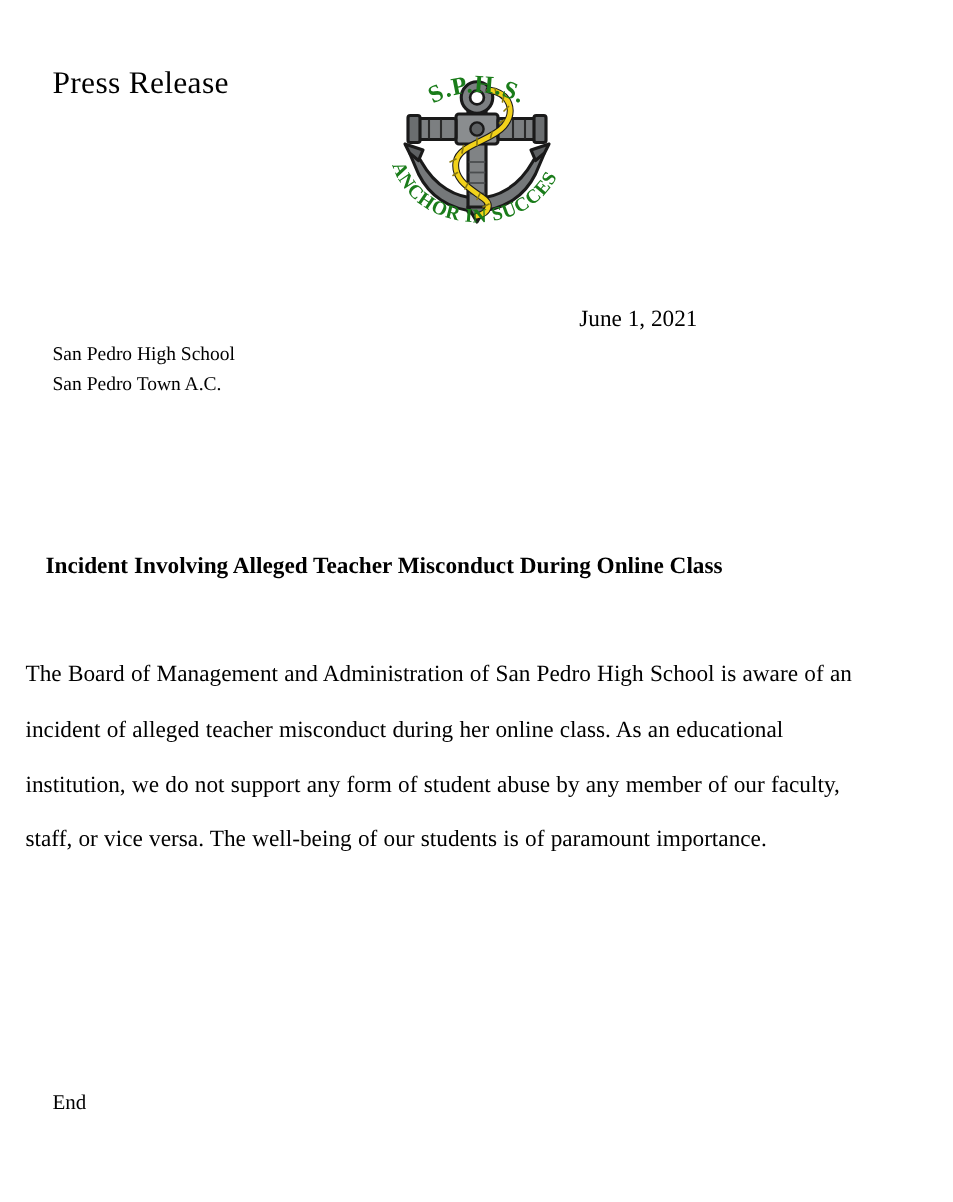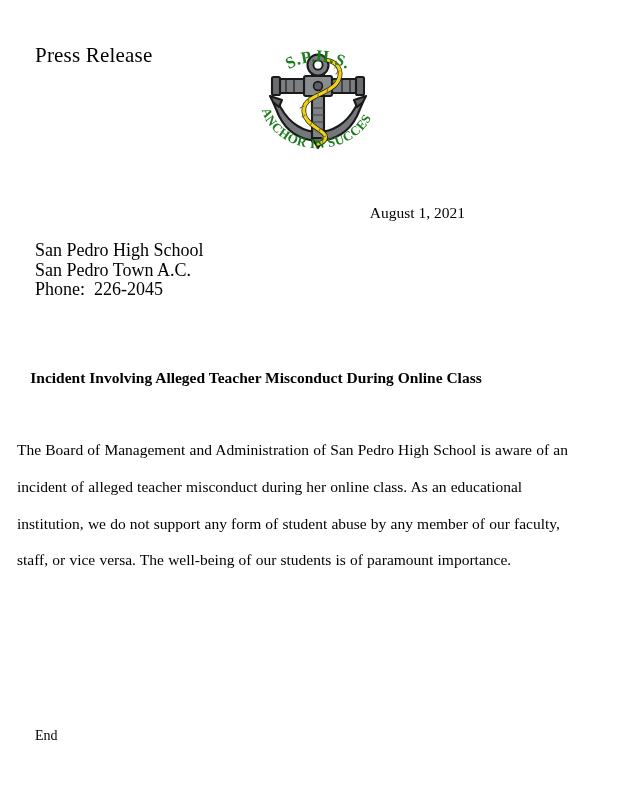--- a/index.html
+++ b/index.html
@@ -57,22 +57,22 @@
     top: 203px;
     font-size: 15.5px;
     line-height: 20px;
     white-space: nowrap;
   }
 
   
   .address-block {
     position: absolute;
     left: 35px;
-    top: 241px;
-    font-size: 18px;
+    top: 226px;
+    font-size: 13px;
     line-height: 19.6px;
   }
   .address-block .addr-line {
     white-space: pre;
   }
 
   
   .headline {
     position: absolute;
     left: 0;
@@ -203,26 +203,25 @@
 
       <text font-family="'Liberation Serif', serif" font-size="16.5" font-weight="bold" fill="#1a7c1a" letter-spacing="0.6">
         <textPath href="#arcTop" startOffset="50%" text-anchor="middle">S.P.H.S.</textPath>
       </text>
       <text font-family="'Liberation Serif', serif" font-size="13" font-weight="bold" fill="#1a7c1a" letter-spacing="0.5">
         <textPath href="#arcBottom" startOffset="50%" text-anchor="middle">ANCHOR IN SUCCESS</textPath>
       </text>
     </svg>
   </div>
 
-  <div class="date-line">August 1, 2021</div>
+  <div class="date-line">June 1, 2021</div>
 
   <div class="address-block">
     <div class="addr-line">San Pedro High School</div>
     <div class="addr-line">San Pedro Town A.C.</div>
-    <div class="addr-line">Phone:  226-2045</div>
   </div>
 
   <div class="headline">Incident Involving Alleged Teacher Misconduct During Online Class</div>
 
   <div class="body-area">
     <p class="body-para">The Board of Management and Administration of San Pedro High School is aware of an incident of alleged teacher misconduct during her online class.  As an educational institution, we do not support any form of student abuse by any member of our faculty, staff, or vice versa. The well-being of our students is of paramount importance.</p>
   </div>
 
   <div class="end-line">End</div>
 

